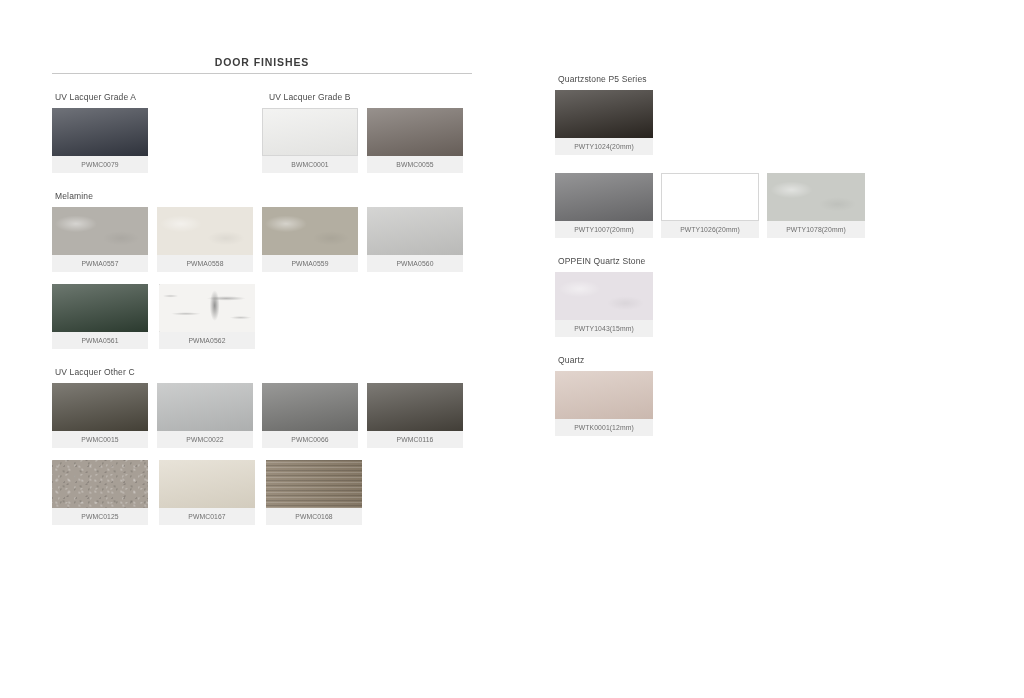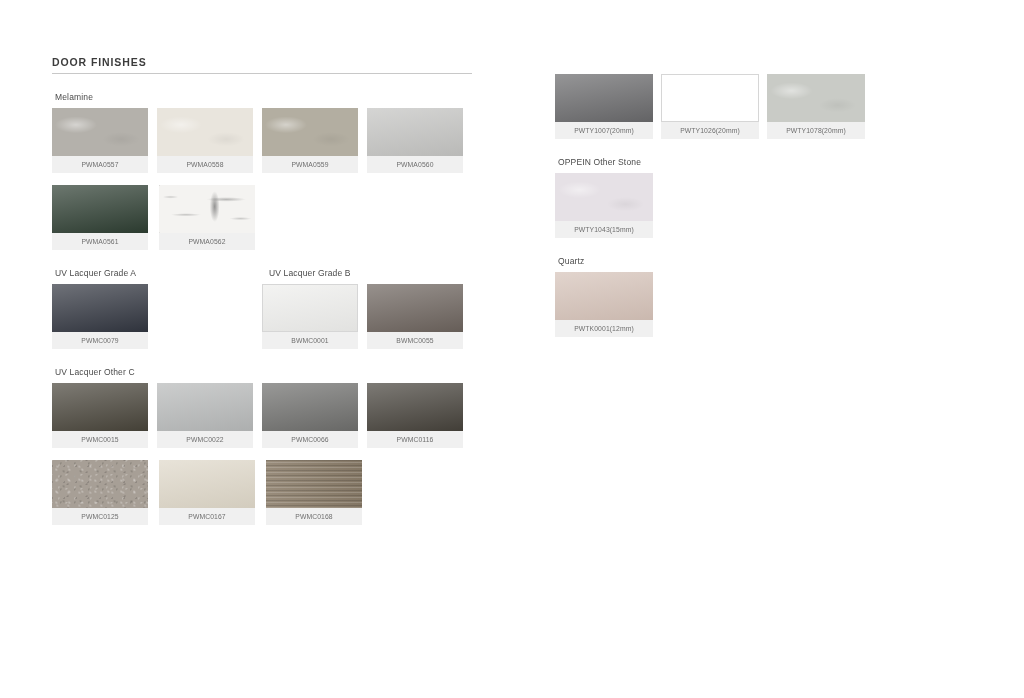--- a/index.html
+++ b/index.html
@@ -13,20 +13,21 @@
   .column{position:absolute;top:56px;}
   .col-left{left:52px;width:420px;}
   .col-right{left:555px;width:420px;}
 
   .section-title{
     font-size:10.5px;font-weight:bold;color:#3c3c3c;
     letter-spacing:.9px;text-transform:uppercase;
     padding-bottom:5px;
     border-bottom:1px solid #c8c8c8;
     width:420px;
+    text-align:center;
   }
   .col-right .section-title{width:420px;}
 
   .group{margin-top:18px;}
   .group-label{
     font-size:8.5px;color:#4a4a4a;font-weight:400;
     letter-spacing:.15px;margin-bottom:6px;
   }
 
   .row{display:flex;}
@@ -95,63 +96,20 @@
 </style>
 </head>
 <body>
 
 <div class="page">
 
   <div class="column col-left">
     <div class="section-title">DOOR FINISHES</div>
     <div id="left-groups">
         <div class="group">
-          <div class="group-label group-indent">Melamine</div>
-          <div class="row" style="margin-top: 0px;">
-            <div class="cell">
-              <div class="tile">
-                <div class="swatch tex-stone" style="background-color: rgb(180, 177, 171);"></div>
-                <div class="caption">PWMA0557</div>
-              </div>
-            </div>
-            <div class="cell">
-              <div class="tile">
-                <div class="swatch tex-stone" style="background-color: rgb(233, 229, 221);"></div>
-                <div class="caption">PWMA0558</div>
-              </div>
-            </div>
-            <div class="cell">
-              <div class="tile">
-                <div class="swatch tex-stone" style="background-color: rgb(179, 174, 161);"></div>
-                <div class="caption">PWMA0559</div>
-              </div>
-            </div>
-            <div class="cell">
-              <div class="tile">
-                <div class="swatch tex-soft" style="background-color: rgb(195, 195, 193);"></div>
-                <div class="caption">PWMA0560</div>
-              </div>
-            </div>
-          </div>
-          <div class="row" style="margin-top: 12px;">
-            <div class="cell">
-              <div class="tile">
-                <div class="swatch tex-soft" style="background-color: rgb(45, 61, 49);"></div>
-                <div class="caption">PWMA0561</div>
-              </div>
-            </div>
-            <div class="cell">
-              <div class="tile">
-                <div class="swatch tex-marble" style="background-color: rgb(244, 243, 241);"></div>
-                <div class="caption">PWMA0562</div>
-              </div>
-            </div>
-          </div>
-        </div>
-        <div class="group">
           <div class="row">
             <div class="group-label group-indent" style="width: 214px;">UV Lacquer Grade A</div>
             <div class="group-label">UV Lacquer Grade B</div>
           </div>
           <div class="row" style="margin-top: 0px;">
             <div class="cell">
               <div class="tile">
                 <div class="swatch tex-soft" style="background-color: rgb(49, 53, 63);"></div>
                 <div class="caption">PWMC0079</div>
               </div>
@@ -165,20 +123,63 @@
             </div>
             <div class="cell">
               <div class="tile">
                 <div class="swatch tex-soft" style="background-color: rgb(107, 98, 92);"></div>
                 <div class="caption">BWMC0055</div>
               </div>
             </div>
           </div>
         </div>
         <div class="group">
+          <div class="group-label group-indent">Melamine</div>
+          <div class="row" style="margin-top: 0px;">
+            <div class="cell">
+              <div class="tile">
+                <div class="swatch tex-stone" style="background-color: rgb(180, 177, 171);"></div>
+                <div class="caption">PWMA0557</div>
+              </div>
+            </div>
+            <div class="cell">
+              <div class="tile">
+                <div class="swatch tex-stone" style="background-color: rgb(233, 229, 221);"></div>
+                <div class="caption">PWMA0558</div>
+              </div>
+            </div>
+            <div class="cell">
+              <div class="tile">
+                <div class="swatch tex-stone" style="background-color: rgb(179, 174, 161);"></div>
+                <div class="caption">PWMA0559</div>
+              </div>
+            </div>
+            <div class="cell">
+              <div class="tile">
+                <div class="swatch tex-soft" style="background-color: rgb(195, 195, 193);"></div>
+                <div class="caption">PWMA0560</div>
+              </div>
+            </div>
+          </div>
+          <div class="row" style="margin-top: 12px;">
+            <div class="cell">
+              <div class="tile">
+                <div class="swatch tex-soft" style="background-color: rgb(45, 61, 49);"></div>
+                <div class="caption">PWMA0561</div>
+              </div>
+            </div>
+            <div class="cell">
+              <div class="tile">
+                <div class="swatch tex-marble" style="background-color: rgb(244, 243, 241);"></div>
+                <div class="caption">PWMA0562</div>
+              </div>
+            </div>
+          </div>
+        </div>
+        <div class="group">
           <div class="group-label group-indent">UV Lacquer Other C</div>
           <div class="row" style="margin-top: 0px;">
             <div class="cell">
               <div class="tile">
                 <div class="swatch tex-soft" style="background-color: rgb(71, 67, 57);"></div>
                 <div class="caption">PWMC0015</div>
               </div>
             </div>
             <div class="cell">
               <div class="tile">
@@ -219,20 +220,31 @@
               </div>
             </div>
           </div>
         </div>
       </div>
   </div>
 
   <div class="column col-right">
     <div id="right-groups">
         <div class="group">
+          <div class="group-label group-indent">Quartzstone P5 Series</div>
+          <div class="row" style="margin-top: 0px;">
+            <div class="cell">
+              <div class="tile">
+                <div class="swatch tex-soft" style="background-color: rgb(42, 37, 32);"></div>
+                <div class="caption">PWTY1024(20mm)</div>
+              </div>
+            </div>
+          </div>
+        </div>
+        <div class="group">
           <div class="row" style="margin-top: 0px;">
             <div class="cell">
               <div class="tile">
                 <div class="swatch tex-soft" style="background-color: rgb(104, 104, 106);"></div>
                 <div class="caption">PWTY1007(20mm)</div>
               </div>
             </div>
             <div class="cell">
               <div class="tile">
                 <div class="swatch bordered" style="background-color: rgb(255, 255, 255);"></div>
@@ -241,21 +253,21 @@
             </div>
             <div class="cell">
               <div class="tile">
                 <div class="swatch tex-stone" style="background-color: rgb(201, 203, 198);"></div>
                 <div class="caption">PWTY1078(20mm)</div>
               </div>
             </div>
           </div>
         </div>
         <div class="group">
-          <div class="group-label group-indent">OPPEIN Other Stone</div>
+          <div class="group-label group-indent">OPPEIN Quartz Stone</div>
           <div class="row" style="margin-top: 0px;">
             <div class="cell">
               <div class="tile">
                 <div class="swatch tex-stone" style="background-color: rgb(230, 225, 230);"></div>
                 <div class="caption">PWTY1043(15mm)</div>
               </div>
             </div>
           </div>
         </div>
         <div class="group">

